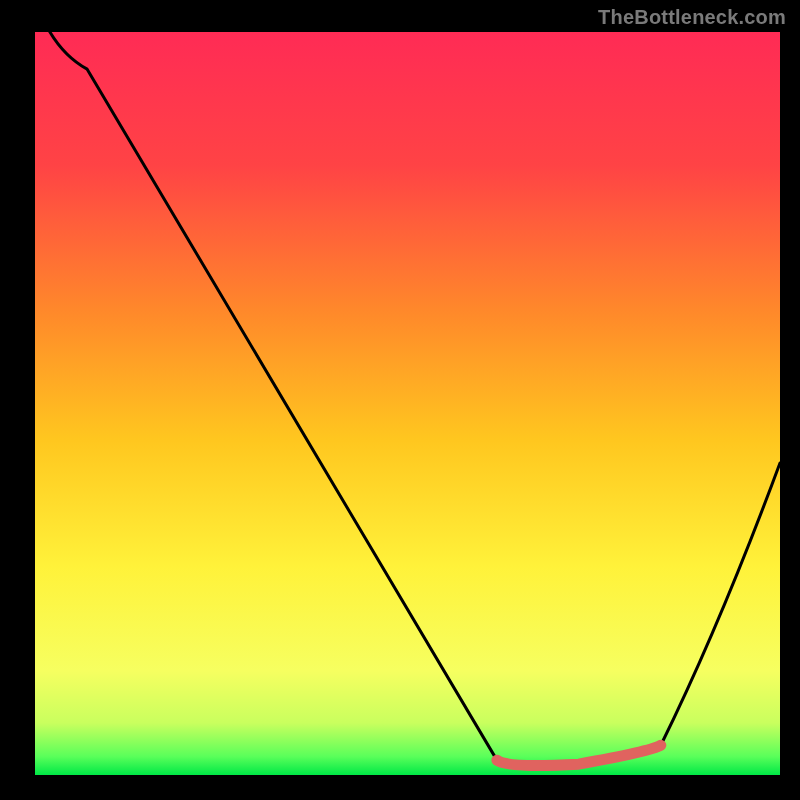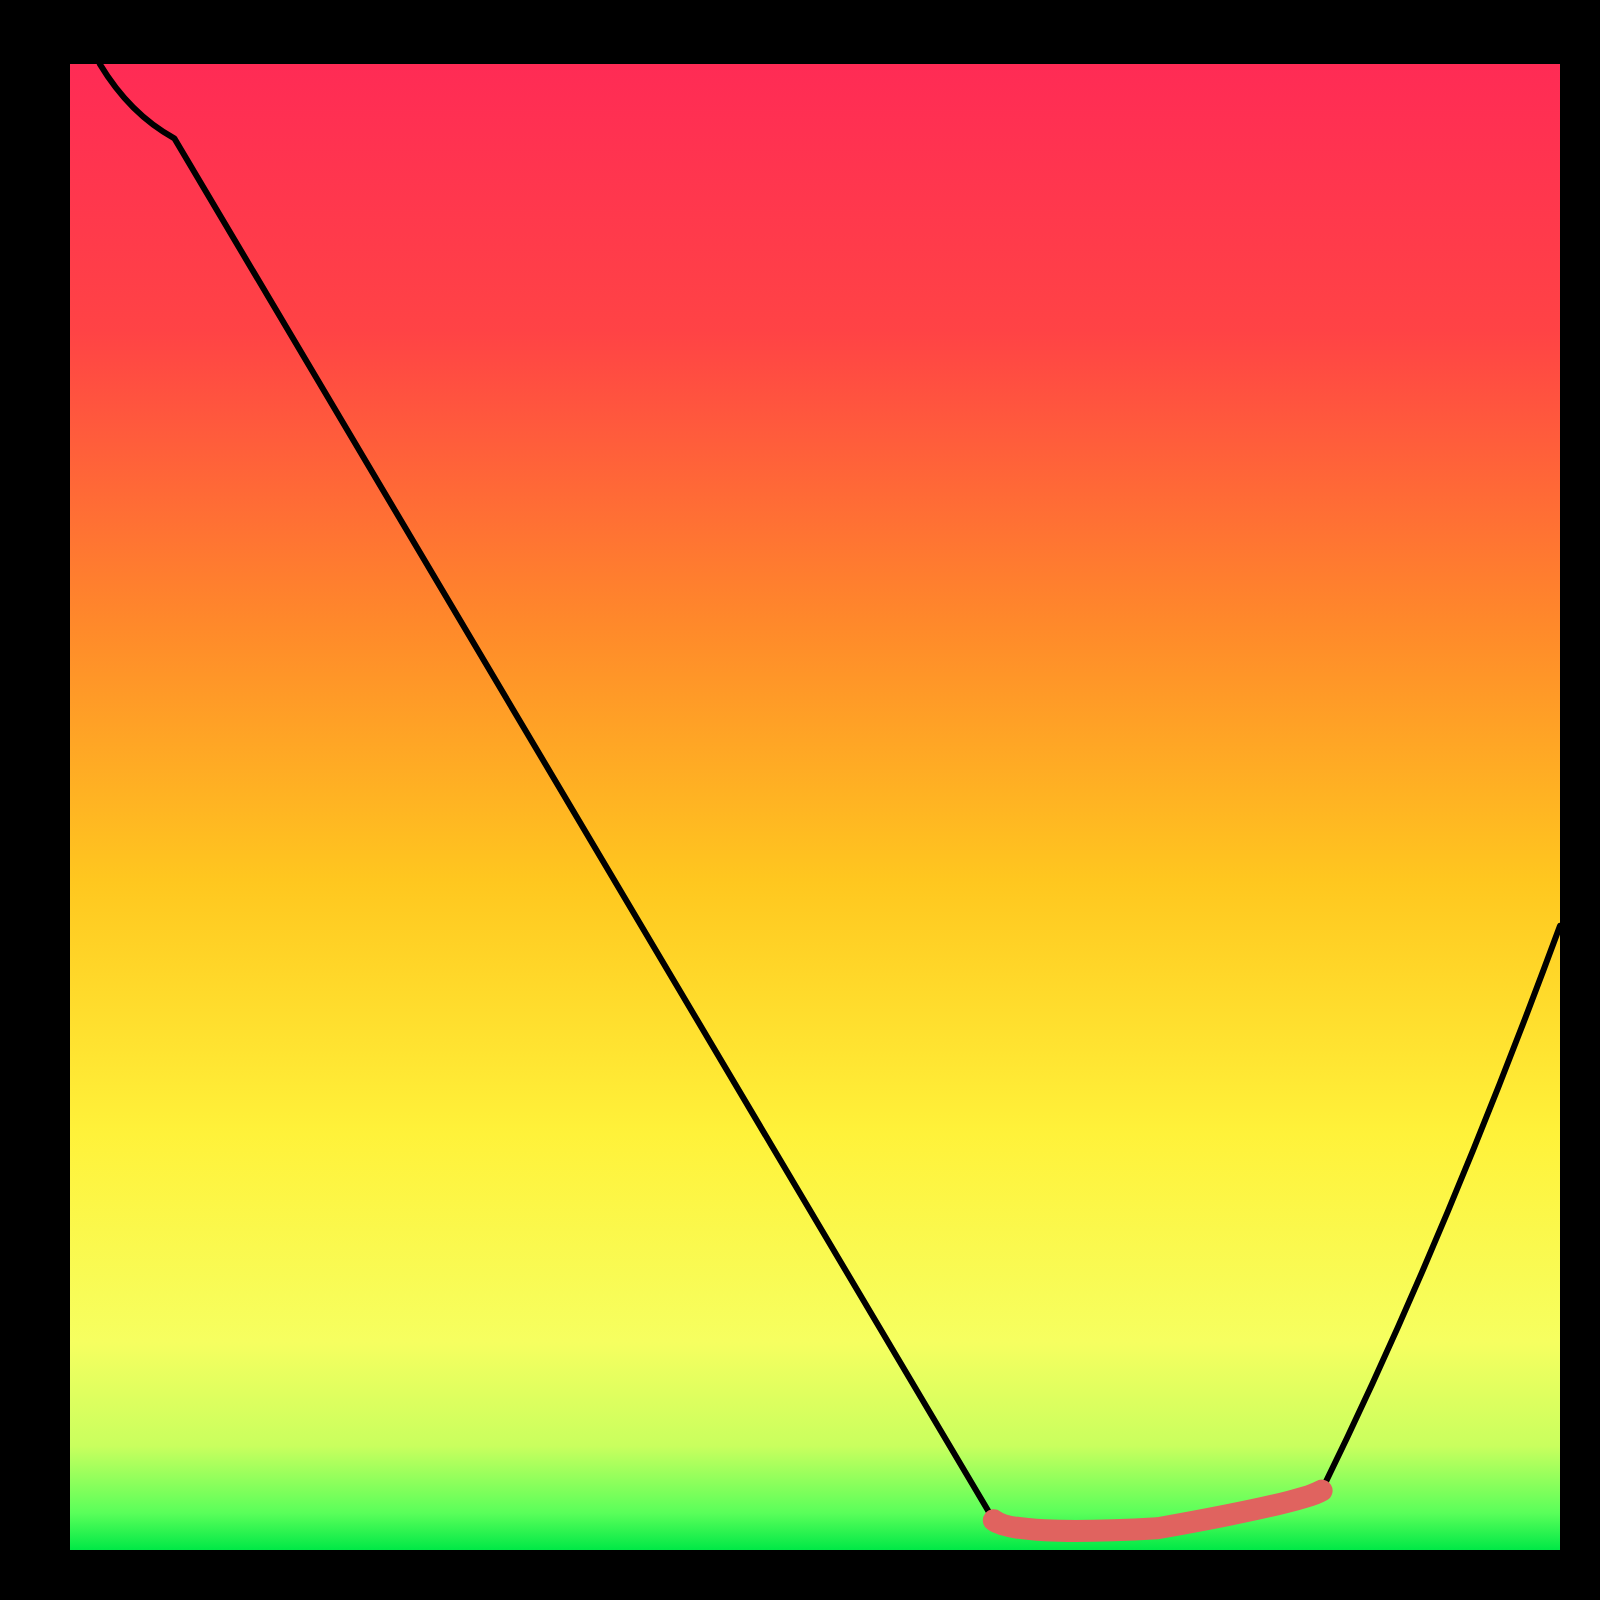--- a/index.html
+++ b/index.html
@@ -28,20 +28,21 @@
     z-index: 20;
   }
   svg {
     display: block;
   }
 </style>
 </head>
 <body>
 
 <div class="frame">
+  <div class="watermark">TheBottleneck.com</div>
   <svg id="chart-svg" width="800" height="800" viewBox="0 0 800 800">
     <defs>
       <linearGradient id="heat" x1="0" y1="0" x2="0" y2="1">
           <stop offset="0.00%" stop-color="#ff2b55"></stop>
           <stop offset="18.00%" stop-color="#ff4345"></stop>
           <stop offset="38.00%" stop-color="#ff8a2a"></stop>
           <stop offset="55.00%" stop-color="#ffc71f"></stop>
           <stop offset="72.00%" stop-color="#fff23a"></stop>
           <stop offset="86.00%" stop-color="#f6ff60"></stop>
           <stop offset="93.00%" stop-color="#c9ff5e"></stop>

